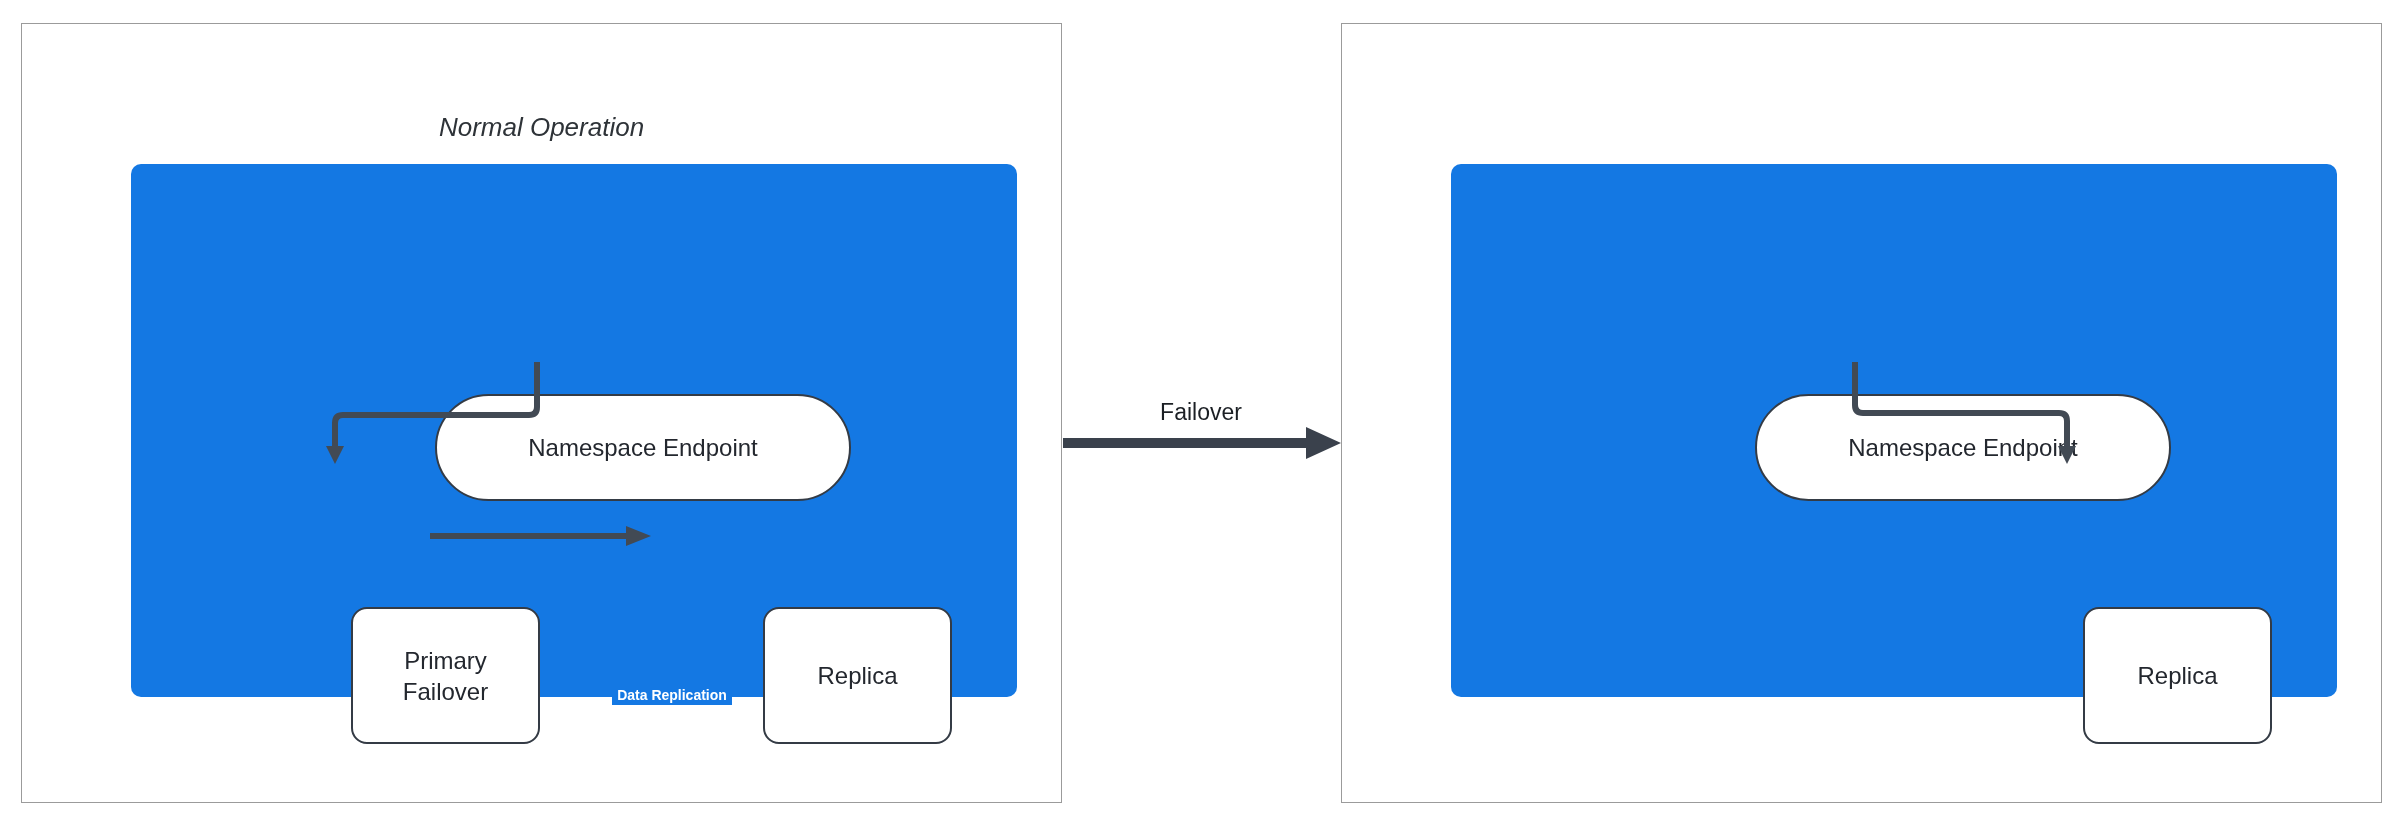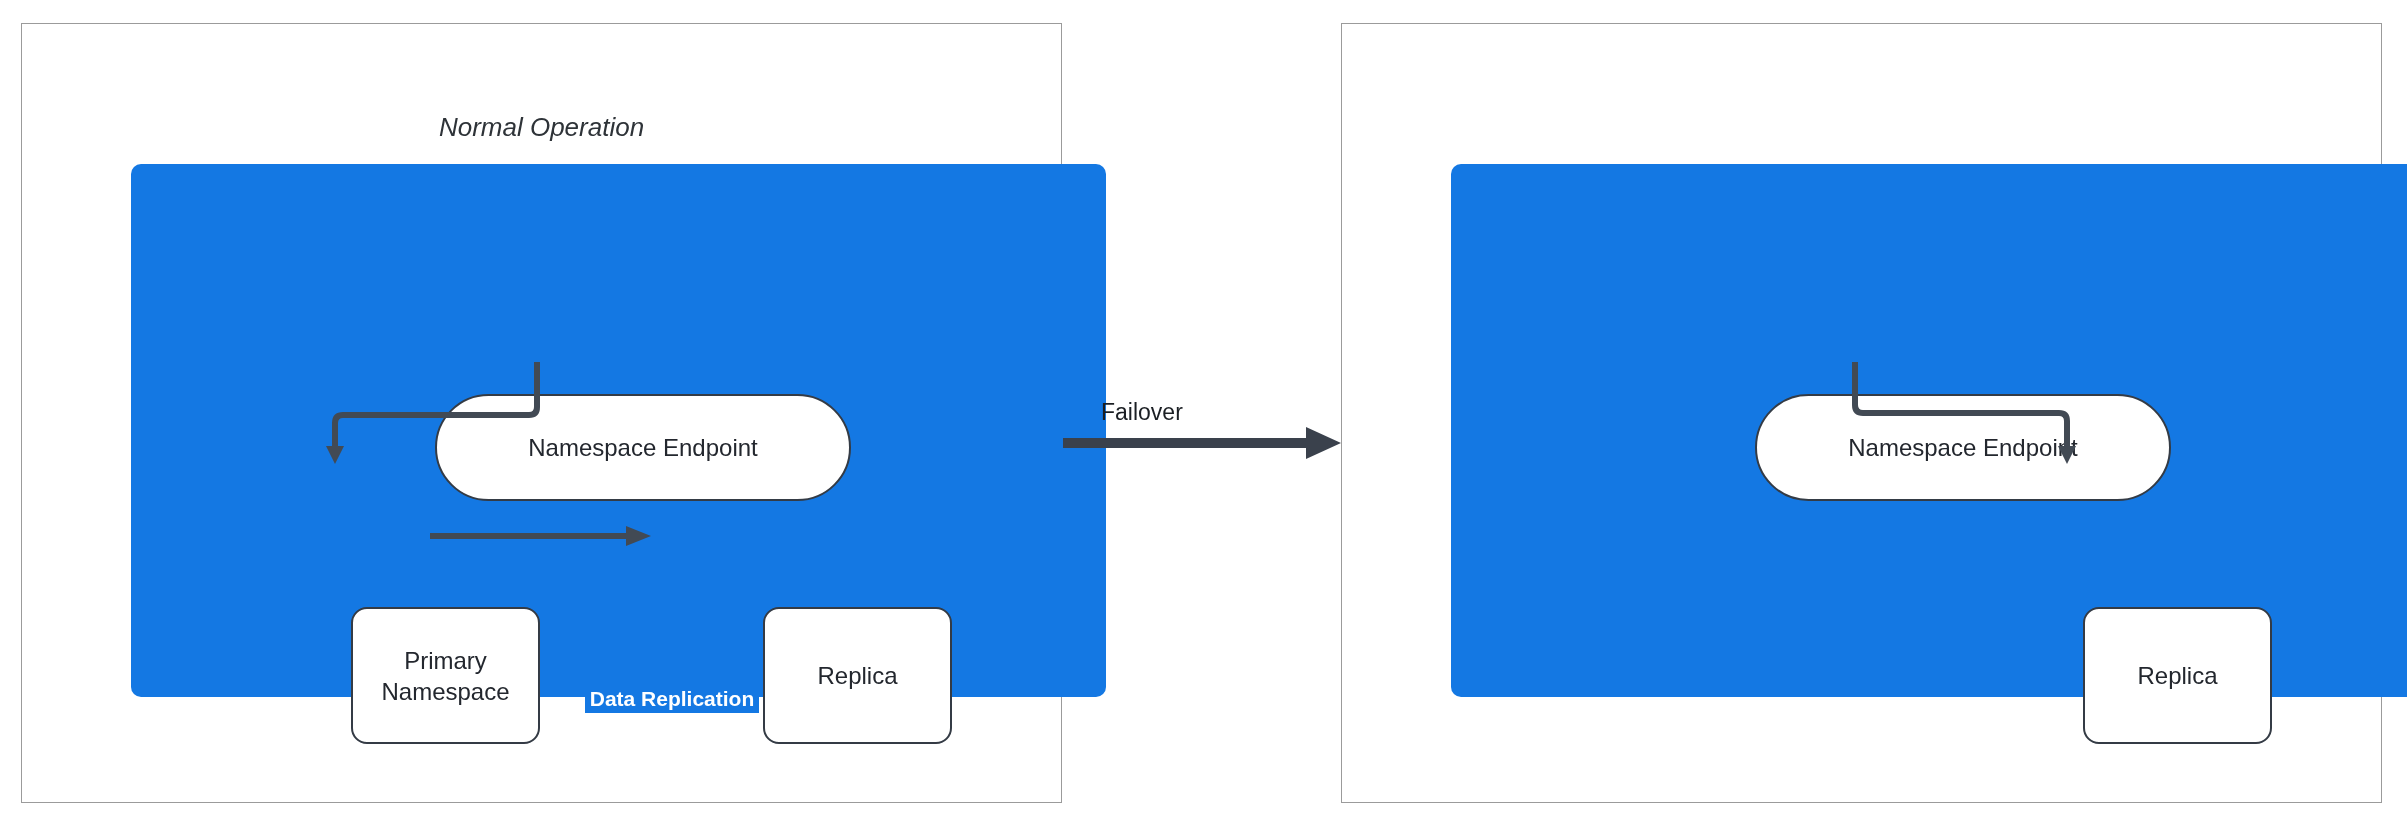--- a/index.html
+++ b/index.html
@@ -34,21 +34,21 @@
     position:absolute;
     top:88px;left:0;width:100%;
     text-align:center;
     font-style:italic;
     font-size:26px;
     color:var(--title-text);
   }
   .blue-box{
     position:absolute;
     left:109px;top:140px;
-    width:975px;height:533px;
+    width:886px;height:533px;
     background:var(--blue);
     border-radius:10px;
     text-decoration:underline;
   }
   .pill{
     position:absolute;
     left:304px;top:230px;
     width:416px;height:107px;
     background:#ffffff;
     border:2.5px solid var(--node-border);
@@ -73,51 +73,52 @@
   .node-gray{
     background:var(--gray-fill);
     color:var(--gray-text);
     font-style:italic;
   }
   .edge-label{
     position:absolute;
     left:430px;top:521px;
     width:222px;
     text-align:center;
-    font-size:21px;font-weight:bold;
+    font-size:14px;font-weight:bold;
     color:#ffffff;
   }
   .edge-label span{
     background:var(--blue);
     padding:2px 5px;
     display:inline-block;
   }
   .failover-label{
     position:absolute;
     left:1101px;top:399px;
     width:200px;
+    text-align:center;
     font-size:23px;
     color:#1b1f24;
   }
   svg.overlay{
     position:absolute;left:0;top:0;
     width:2407px;height:828px;
     pointer-events:none;
   }
 </style>
 </head>
 <body>
 
 <div class="canvas">
 
   <div class="panel panel-left">
     <div class="panel-title">Normal Operation</div>
     <div class="blue-box">
       <div class="pill">Namespace Endpoint</div>
-      <div class="node node-left">Primary Namespace</div>
+      <div class="node node-left">Primary Failover</div>
       <div class="node node-right">Replica</div>
       <div class="edge-label">
         <span>Data Replication</span>
       </div>
     </div>
   </div>
 
   <div class="panel panel-right">
     <div class="blue-box">
       <div class="pill">Namespace Endpoint</div>

